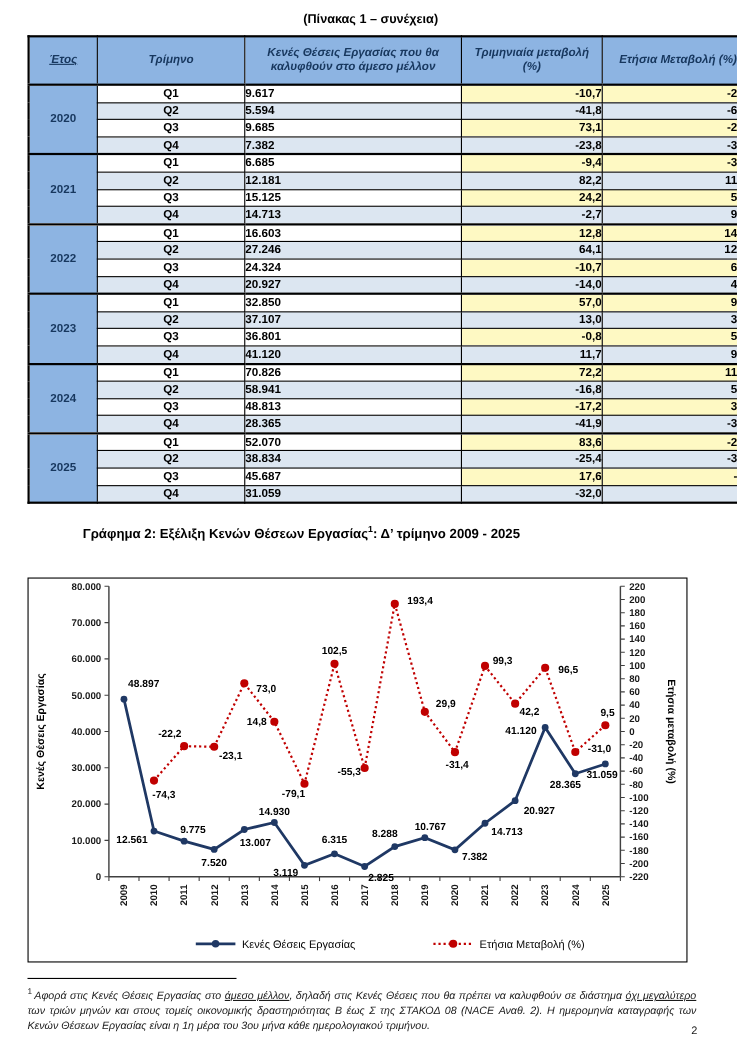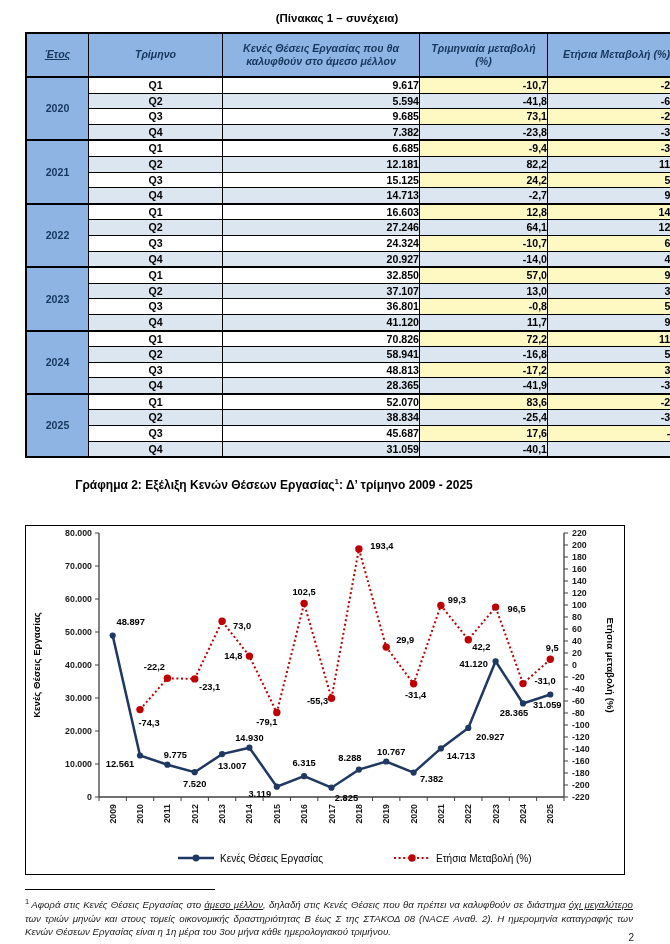--- a/index.html
+++ b/index.html
@@ -18,21 +18,21 @@
     border:2px solid #000;
   }
   table.vac th,table.vac td{border:1.6px solid #000;overflow:hidden;}
   table.vac th{
     background:#8DB4E2;color:#17375E;font-weight:bold;font-style:italic;
     font-size:10.6px;height:40px;padding:1px 3px;line-height:1.25;
   }
   table.vac td{font-size:10.6px;font-weight:bold;height:14.6px;line-height:14.6px;padding:0;}
   td.year{background:#8DB4E2;color:#17375E;text-align:center;font-size:11px;}
   td.q{text-align:center;background:#fff;}
-  td.num{text-align:right;padding-right:12px;background:#fff;}
+  td.num{text-align:left;padding-right:12px;background:#fff;}
   td.pct{text-align:right;padding-right:8px;background:#fef9c3;}
   tr.shade td.q,tr.shade td.num,tr.shade td.pct{background:#DCE6F1;}
   tr.gtop td{border-top:2.2px solid #000;}
   .chart-title{
     position:absolute;top:477px;left:0;width:548px;text-align:center;
     font-size:12px;font-weight:bold;
   }
   .chart-title sup{font-size:8px;}
   .chartbox{
     position:absolute;left:25px;top:506px;width:598px;height:348px;
@@ -215,21 +215,21 @@
         </tr>
         <tr>
           <td class="q">Q3</td>
           <td class="num">45.687</td>
           <td class="pct">17,6</td>
           <td class="pct">-6,4</td>
         </tr>
         <tr class="shade">
           <td class="q">Q4</td>
           <td class="num">31.059</td>
-          <td class="pct">-40,1</td>
+          <td class="pct">-32,0</td>
           <td class="pct">9,5</td>
         </tr>
       </tbody>
   </table>
 
   <div class="chart-title"><span>Γράφημα 2: Εξέλιξη Κενών Θέσεων Εργασίας</span><sup>1</sup><span>: Δ’ τρίμηνο 2009 - 2025</span></div>
 
   <div class="chartbox">
     <svg id="chart-svg" width="595" height="345" viewBox="0 0 595 345">
         <line x1="69" y1="7" x2="73" y2="7" stroke="#404040" stroke-width="1"></line>

